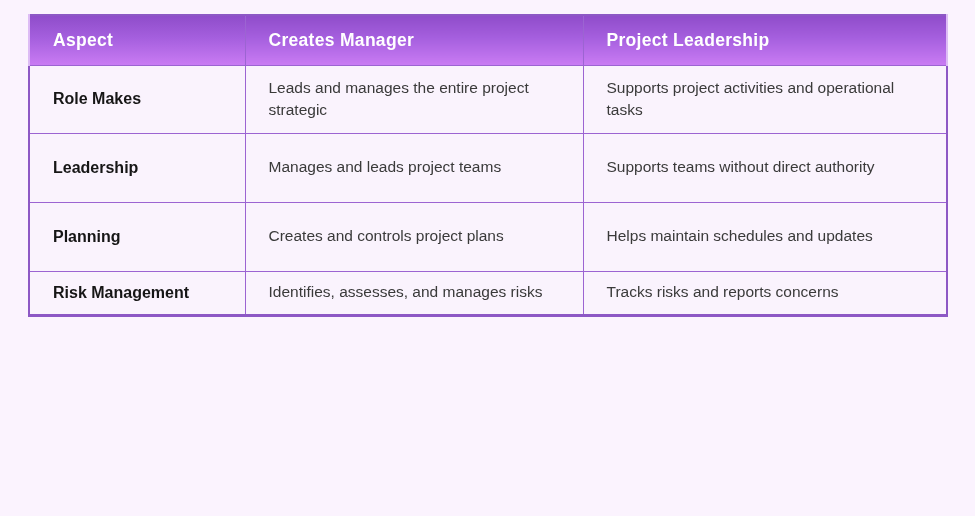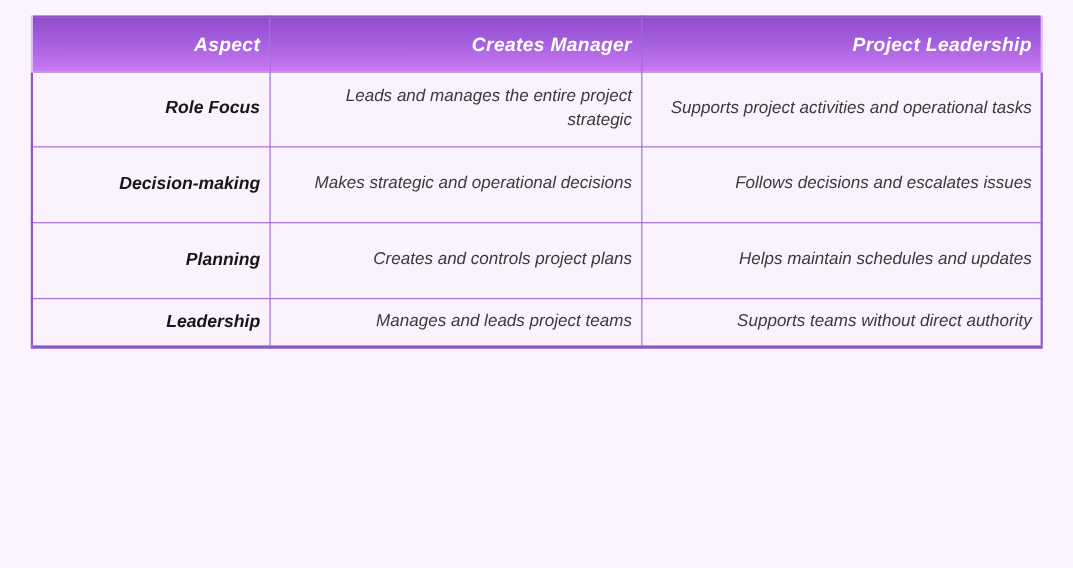--- a/index.html
+++ b/index.html
@@ -24,25 +24,24 @@
     background: #faf3fd;
     border: 2px solid #8d58c5;
     border-bottom-width: 3px;
   }
   .cmp-table col.c1 { width: 216px; }
   .cmp-table col.c2 { width: 338px; }
   .cmp-table col.c3 { width: 364px; }
 
   .cmp-table th, .cmp-table td {
     border: 1.5px solid #9c64d2;
-    text-align: right;
+    text-align: left;
     vertical-align: middle;
-    padding: 4px 8px;
+    padding: 4px 23px;
     box-sizing: border-box;
-    font-style: italic;
   }
 
   thead th {
     background: linear-gradient(180deg, #8f4dca 0%, #a55fde 45%, #c97bf3 100%);
     color: #ffffff;
     font-size: 17.5px;
     font-weight: 700;
     letter-spacing: 0.3px;
     height: 50px;
     border-top: 2px solid #ddbcf5;
@@ -82,33 +81,33 @@
   </colgroup>
   <thead>
     <tr>
       <th>Aspect</th>
       <th>Creates Manager</th>
       <th>Project Leadership</th>
     </tr>
   </thead>
   <tbody>
     <tr>
-      <th>Role Focus</th>
+      <th>Role Makes</th>
       <td>Leads and manages the entire project strategic</td>
       <td>Supports project activities and operational tasks</td>
     </tr>
     <tr>
-      <th>Decision-making</th>
-      <td>Makes strategic and operational decisions</td>
-      <td>Follows decisions and escalates issues</td>
+      <th>Leadership</th>
+      <td>Manages and leads project teams</td>
+      <td>Supports teams without direct authority</td>
     </tr>
     <tr>
       <th>Planning</th>
       <td>Creates and controls project plans</td>
       <td>Helps maintain schedules and updates</td>
     </tr>
     <tr>
-      <th>Leadership</th>
-      <td>Manages and leads project teams</td>
-      <td>Supports teams without direct authority</td>
+      <th>Risk Management</th>
+      <td>Identifies, assesses, and manages risks</td>
+      <td>Tracks risks and reports concerns</td>
     </tr>
   </tbody>
 </table>
 
 </body></html>

